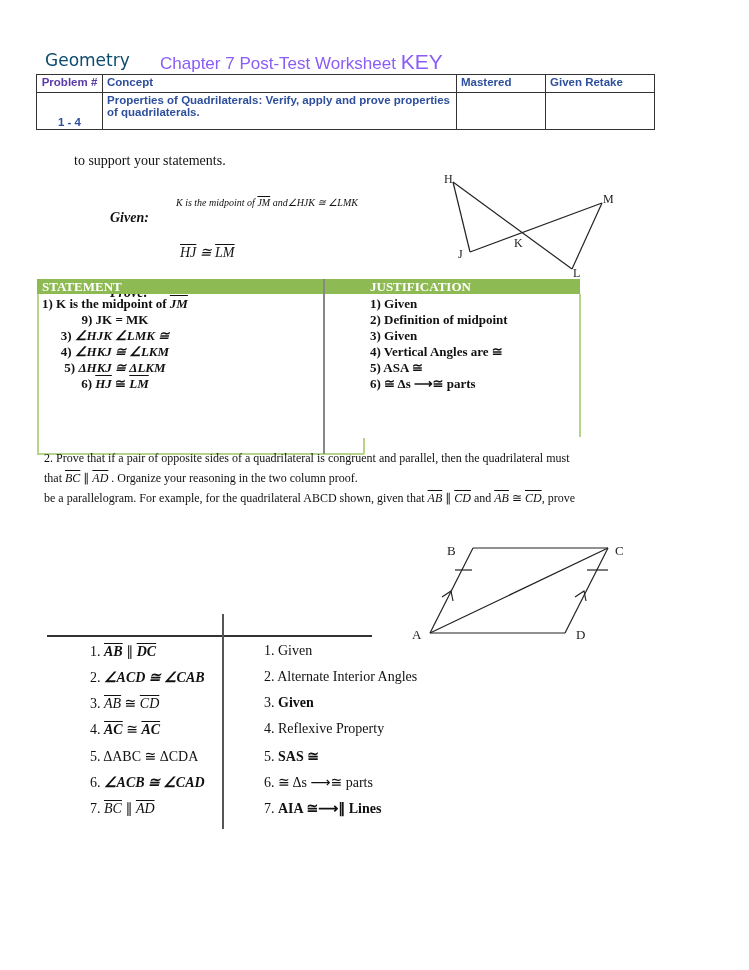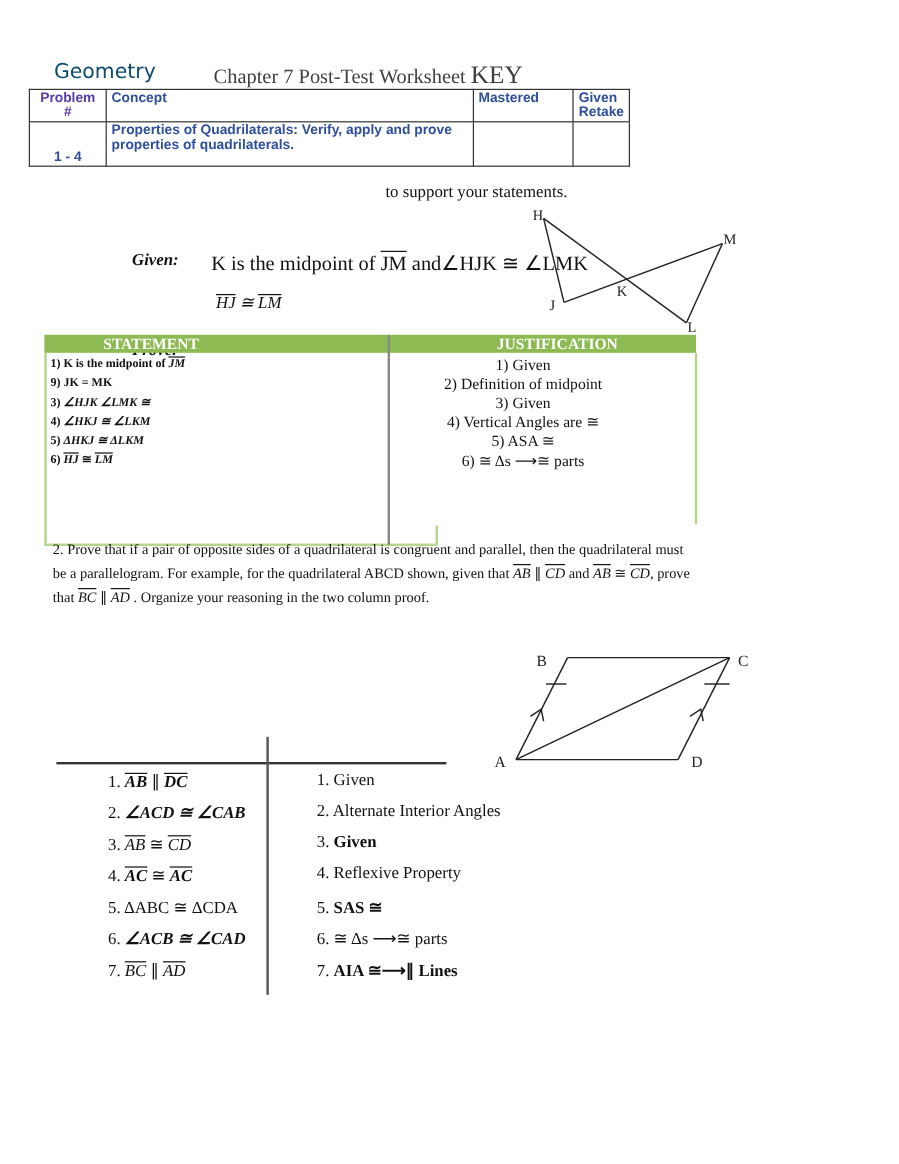--- a/index.html
+++ b/index.html
@@ -1,41 +1,41 @@
 <!DOCTYPE html>
 <html><head>
 <meta charset="utf-8">
 <style>
   html, body { margin:0; padding:0; background:#ffffff; }
   body { width:749px; height:970px; position:relative; overflow:hidden; font-family:"Liberation Serif", serif; color:#111; }
   .abs { position:absolute; }
   .hdr-left { left:45px; top:50px; font-family:"DejaVu Sans", sans-serif; font-size:17px; color:#0c4a6e; }
-  .hdr-title { left:178px; top:50px; font-family:Liberation Serif, serif; font-size:17px; color:#404040; }
+  .hdr-title { left:160px; top:50px; font-family:Liberation Sans, sans-serif; font-size:17px; color:#8b5cf6; }
   .hdr-key { font-size:21px; }
-  table.concept { position:absolute; left:24px; top:74px; width:501px; border-collapse:collapse; font-family:"Liberation Sans", sans-serif; font-weight:bold; font-size:11.5px; color:#2e4f9c;padding-left:40px; }
+  table.concept { position:absolute; left:36px; top:74px; width:619px; border-collapse:collapse; font-family:"Liberation Sans", sans-serif; font-weight:bold; font-size:11.5px; color:#2e4f9c;padding-left:40px; }
   table.concept td { border:1.5px solid #333; padding:1px 4px; vertical-align:top; }
   table.concept tr.h td { height:15px; }
   table.concept tr.b td { height:34px; }
   .purple { color:#5a3aa8; }
   .c1 { width:57px; text-align:center; }
   .c2 { width:345px;margin-left:43px; }
   .c3 { width:80px; }
   .p1 { left:60px; top:151px; width:660px; font-size:14px; line-height:19px; }
-  .p1 .indent { padding-left:14px;text-align:center; }
+  .p1 .indent { padding-left:14px; }
   .given-lbl { left:110px; top:210px; font-weight:bold; font-style:italic; font-size:14px; }
-  .given-txt { left:176px; top:209px; font-size:17px; }
+  .given-txt { left:176px; top:197px; font-style:italic; font-size:10px; }
   .prove-lbl { left:110px; top:245px; font-weight:bold; font-style:italic; font-size:14px;margin-top:40px; }
   .prove-txt { left:180px; top:244px; font-style:italic; font-size:14px; }
   .ov { text-decoration:overline; }
   .fig1 { left:420px; top:165px; }
   .proof1-hdr { left:37px; top:279px; width:543px; height:15px; background:#8dba52; }
-  .proof1-hdr span { position:absolute; top:0; color:#fff; font-weight:bold; font-size:13px;margin-left:44px; }
+  .proof1-hdr span { position:absolute; top:0; color:#fff; font-weight:bold; font-size:13px; }
   .gl { background:#b4d58a; }
-  .stmt { left:42px; top:296px; font-weight:bold; font-size:10px; line-height:16px; }
-  .just { left:370px; top:296px; font-weight:normal; font-size:13px; line-height:16px;text-align:center; }
+  .stmt { left:42px; top:296px; font-weight:bold; font-size:13px; line-height:16px;text-align:center; }
+  .just { left:370px; top:296px; font-weight:bold; font-size:13px; line-height:16px; }
   .it { font-style:italic; }
   .p2 { left:44px; top:448px; width:680px; font-size:12px; line-height:20px; }
   .fig2 { left:400px; top:535px; }
   .p2tbl-h { left:47px; top:635px; width:325px; height:1.5px; background:#333; }
   .p2tbl-v { left:222px; top:614px; width:1.5px; height:215px; background:#555; }
   .row2 { font-size:14px; }
   .s2 { left:90px; }
   .r2 { left:264px; }
   .b { font-weight:bold; }
   .bi { font-weight:bold; font-style:italic; }
@@ -119,24 +119,24 @@
   <div>2) Definition of midpoint</div>
   <div>3) Given</div>
   <div>4) Vertical Angles are ≅</div>
   <div>5) ASA ≅</div>
   <div>6) ≅ Δs  ⟶≅ parts</div>
 </div>
 
 <div class="abs p2">
   <div>2.  Prove that if a pair of opposite sides of a quadrilateral is congruent and parallel, then the quadrilateral must</div>
   <div>
-    <span>be a parallelogram. For example, for the quadrilateral ABCD shown, given that </span><span class="ov it">AB</span><span> ∥ </span><span class="ov it">CD</span><span> and </span><span class="ov it">AB</span><span>  ≅ </span><span class="ov it">CD</span><span>, prove</span>
+    <span>that </span><span class="ov it">BC</span><span> ∥ </span><span class="ov it">AD</span><span> .  Organize your reasoning in the two column proof.</span>
   </div>
   <div>
-    <span>that </span><span class="ov it">BC</span><span> ∥ </span><span class="ov it">AD</span><span> .  Organize your reasoning in the two column proof.</span>
+    <span>be a parallelogram. For example, for the quadrilateral ABCD shown, given that </span><span class="ov it">AB</span><span> ∥ </span><span class="ov it">CD</span><span> and </span><span class="ov it">AB</span><span>  ≅ </span><span class="ov it">CD</span><span>, prove</span>
   </div>
 </div>
 
 <svg class="abs fig2" width="240" height="110" viewBox="0 0 240 110">
   <g stroke="#222" stroke-width="1.2" fill="none">
     <line x1="30" y1="98" x2="73" y2="13"></line>
     <line x1="73" y1="13" x2="208" y2="13"></line>
     <line x1="208" y1="13" x2="165" y2="98"></line>
     <line x1="165" y1="98" x2="30" y2="98"></line>
     <line x1="30" y1="98" x2="208" y2="13"></line>

